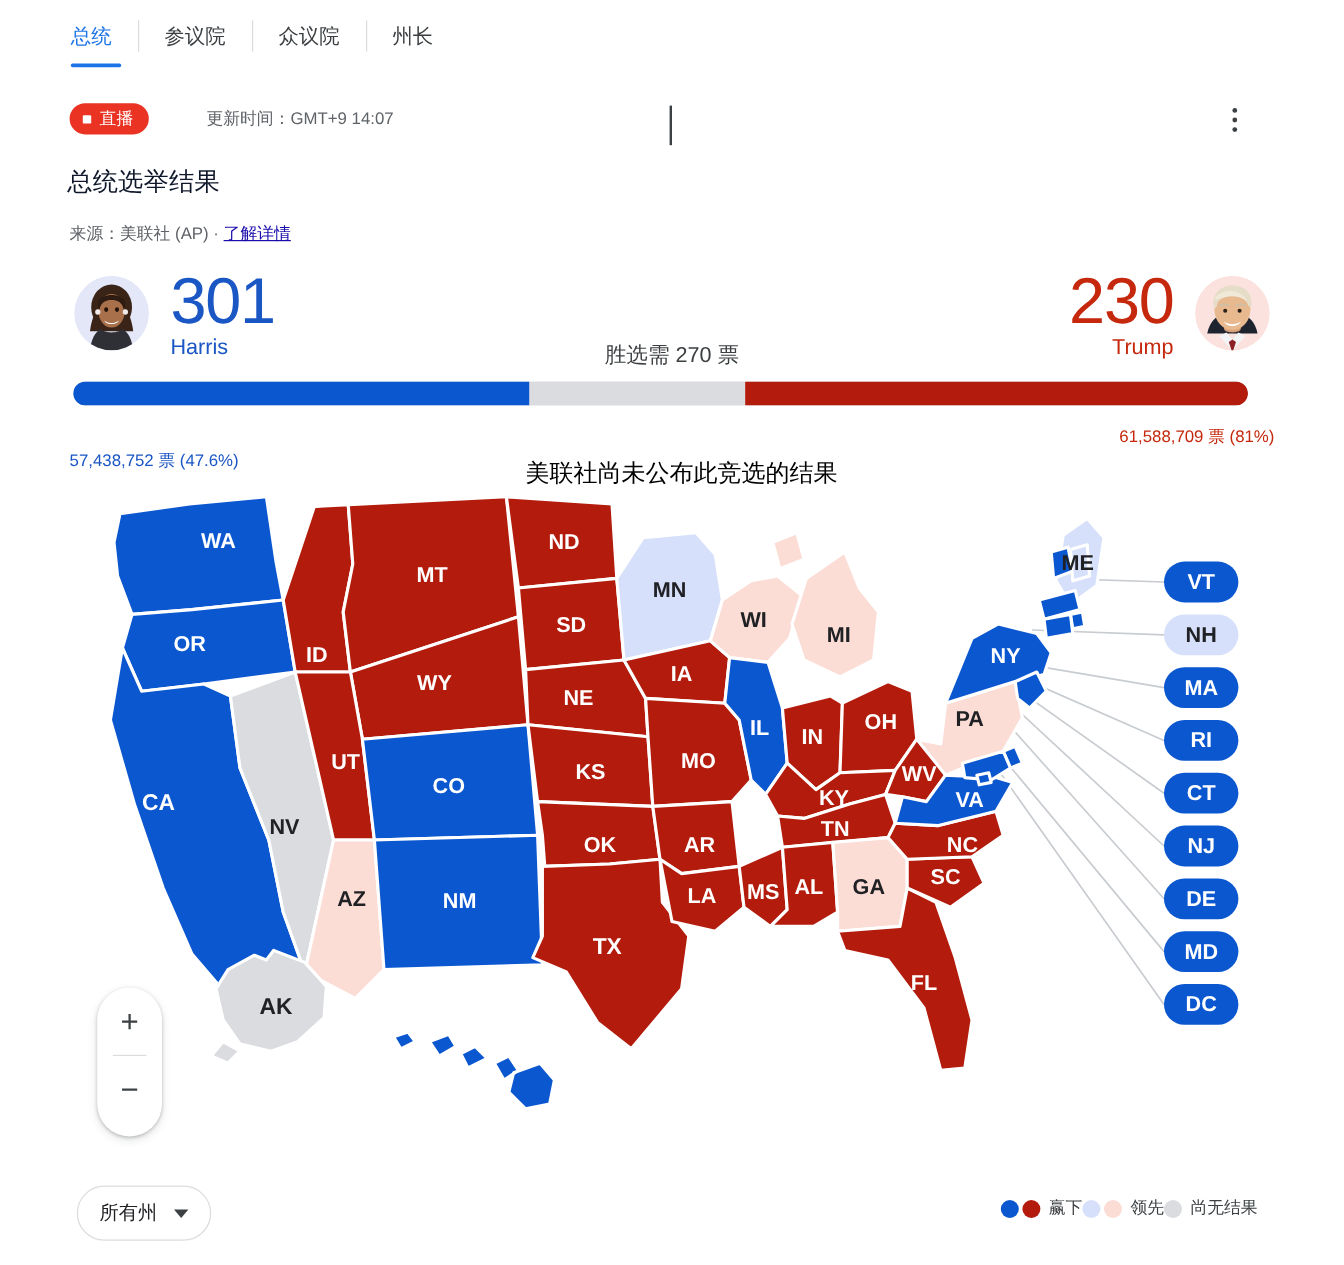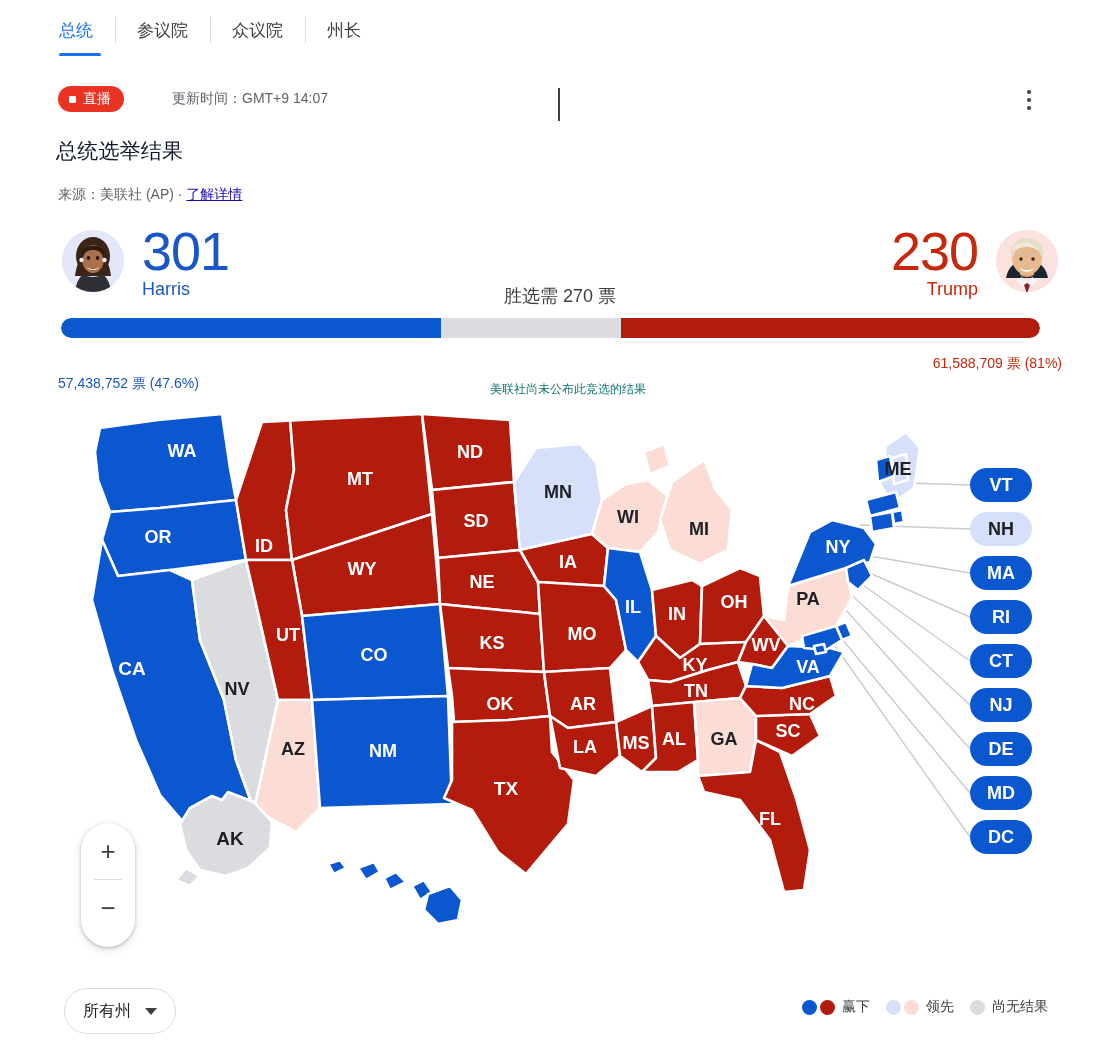--- a/index.html
+++ b/index.html
@@ -108,21 +108,21 @@
   .bar .fill { position: absolute; top: 0; height: 20px; }
   .bar .fill.d { left: 0; background: #0b57d0; border-radius: 10px 0 0 10px; }
   .bar .fill.r { right: 0; background: #b31b0c; border-radius: 0 10px 10px 0; }
 
   .votes { position: absolute; top: 355px; font-size: 14px; }
   .votes.l { left: 58px; color: #1a56c4; margin-top: 20px; }
   .votes.r { right: 58px; color: #c5280c; }
 
   .notcalled {
     position: absolute; left: 16px; right: 0; top: 381px;
-    text-align: center; font-size: 12px; color: #0f766e;
+    text-align: center; font-size: 20px; color: #000000;
   }
 
   
   .mapwrap { position: absolute; left: 40px; top: 400px; width: 1040px; height: 580px; }
   .mapwrap svg { display: block; width: 1040px; height: 580px; }
 
   .stlabel { font-weight: bold; font-family: "Liberation Sans", sans-serif; }
   .lbl-on-dark { fill: #ffffff; }
   .lbl-on-light { fill: #202124; }
 
@@ -147,21 +147,21 @@
     display: flex; align-items: center; gap: 14px;
     font-size: 16px; color: #202124; cursor: pointer;
   }
   .caret {
     width: 0; height: 0; border-left: 6px solid transparent; border-right: 6px solid transparent;
     border-top: 7px solid #3c4043;
   }
 
   .legend {
     position: absolute; right: 72px; top: 998px;
-    display: flex; align-items: center; gap: 16px;
+    display: flex; align-items: center; 
     font-size: 14px; color: #3c4043;
   }
   .lg { display: flex; align-items: center; gap: 7px; }
   .sw { width: 15px; height: 15px; border-radius: 50%; display: inline-block; }
   .sw.pair { margin-right: -4px; }
 </style>
 </head>
 <body>
 
 <div class="page">

